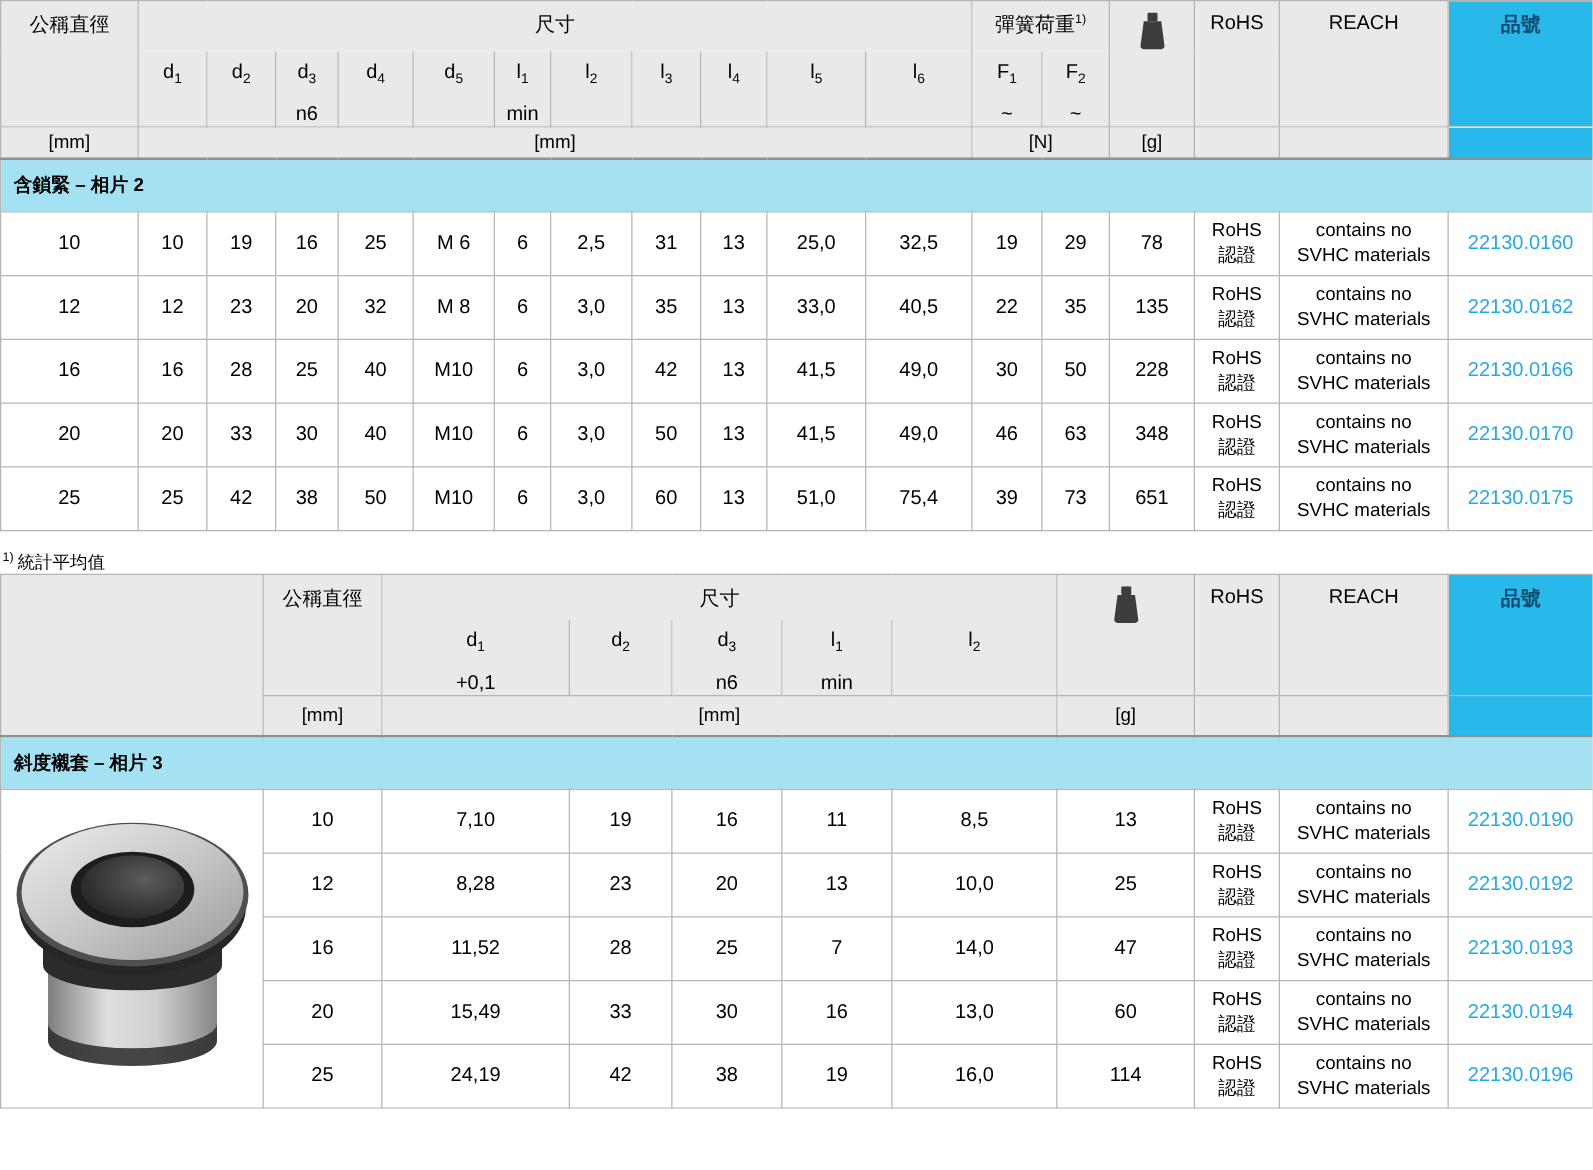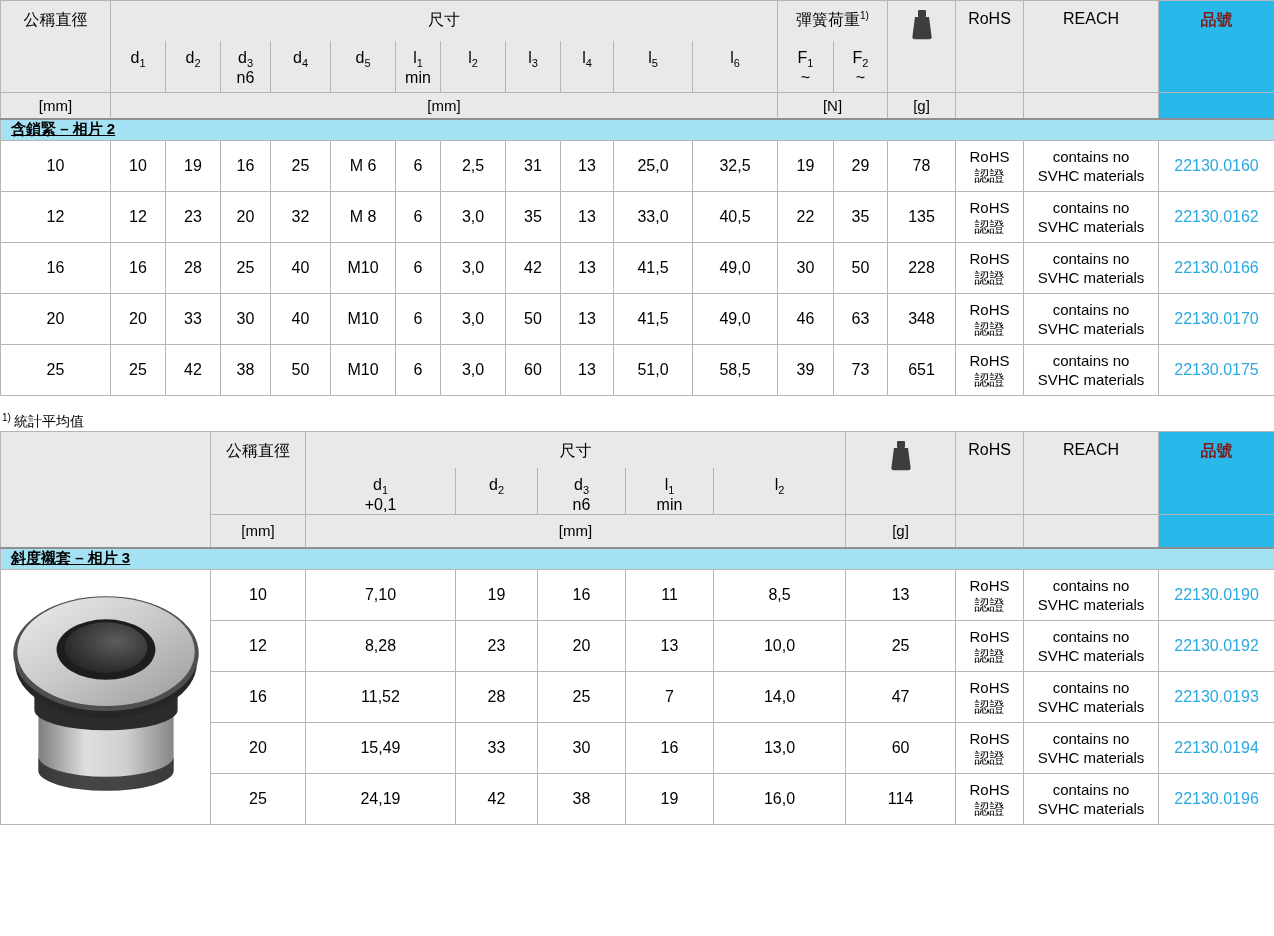--- a/index.html
+++ b/index.html
@@ -28,28 +28,28 @@
     padding:0;
     overflow:hidden;
   }
   thead th{background:var(--header-gray);}
   .group-row{height:40px;margin-left:37px;}
   .group-row th{vertical-align:top;padding-top:9px;}
   .t2 .group-row{height:36px;}
   .sub-row{height:52px;}
   .t2 .sub-row{height:44px;}
   .sub-row th{vertical-align:top;padding-top:8px;border-top-style:hidden;background:var(--header-gray);}
-  .sub-row .hl2{margin-top:0;}
+  .sub-row .hl2{margin-top:14px;}
   sub{font-size:11px;}
   sup{font-size:10px;}
   .units-row{height:26px;}
   .t2 .units-row{height:33px;}
   .units-row td{background:var(--header-gray);font-size:15px;}
-  .part-col{background:var(--accent-cyan) !important;color:#7f1d1d;font-weight:bold;}
-  .band{height:22px;text-decoration:underline;}
+  .part-col{background:var(--accent-cyan) !important;color:#0c4a6e;font-weight:bold;}
+  .band{height:42px;}
   .band td{
     background:var(--band-cyan);
     text-align:left;
     padding:0 0 0 10px;
     font-weight:bold;
     font-size:15px;
     border-top:2px solid var(--dark-line);
   }
   tbody tr{height:51px;}
   tbody td{background:#fff;}
@@ -280,21 +280,21 @@
           <td class="num">25</td>
           <td class="num">42</td>
           <td class="num">38</td>
           <td class="num">50</td>
           <td class="num">M10</td>
           <td class="num">6</td>
           <td class="num">3,0</td>
           <td class="num">60</td>
           <td class="num">13</td>
           <td class="num">51,0</td>
-          <td class="num">58,5</td>
+          <td class="num">75,4</td>
           <td class="num">39</td>
           <td class="num">73</td>
           <td class="num">651</td>
           <td class="two-line">
             <div>RoHS</div>
             <div>認證</div>
           </td>
           <td class="two-line">
             <div>contains no</div>
             <div>SVHC materials</div>

